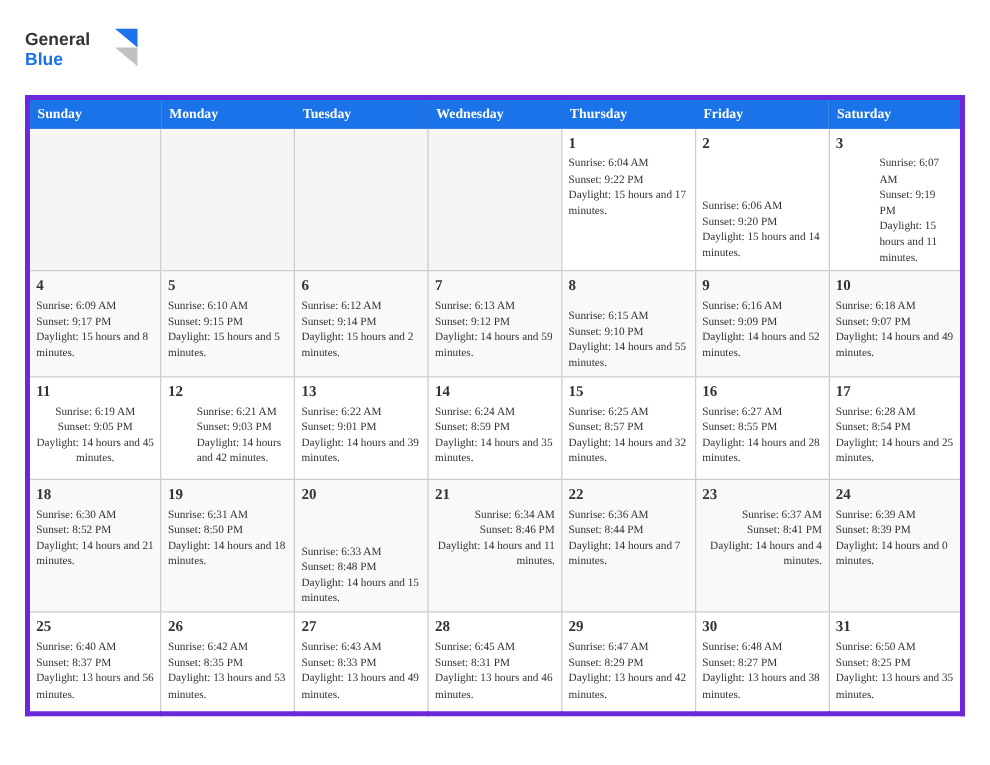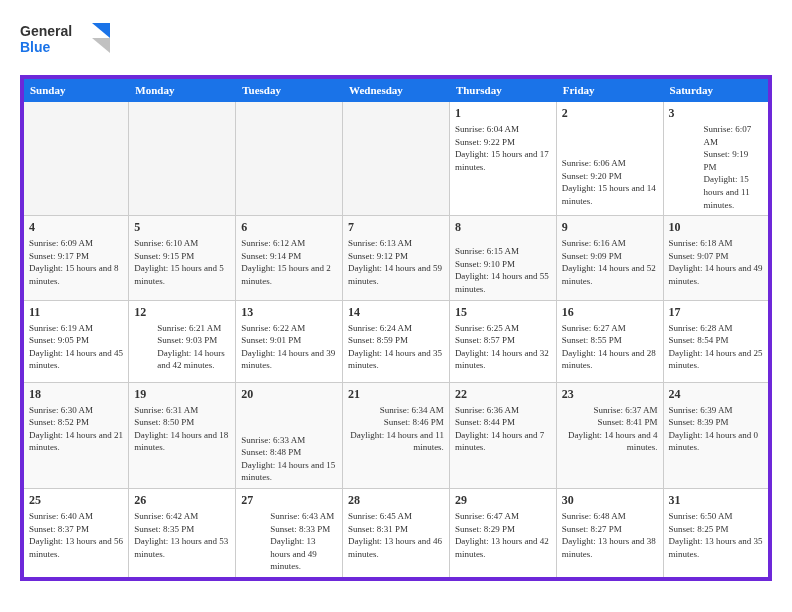--- a/index.html
+++ b/index.html
@@ -184,21 +184,21 @@
           <td>
             <span class="day-num">10</span>
             <div class="day-info" style="white-space: pre-line;">Sunrise: 6:18 AM
 Sunset: 9:07 PM
 Daylight: 14 hours and 49 minutes.</div>
           </td>
         </tr>
         <tr>
           <td>
             <span class="day-num">11</span>
-            <div class="day-info" style="white-space: pre-line;">Sunrise: 6:19 AM
+            <div class="day-info" style="white-space: pre-line; text-align: center;">Sunrise: 6:19 AM
 Sunset: 9:05 PM
 Daylight: 14 hours and 45 minutes.</div>
           </td>
           <td>
             <span class="day-num">12</span>
             <div class="day-info" style="white-space: pre-line; margin-left: 23px;">Sunrise: 6:21 AM
 Sunset: 9:03 PM
 Daylight: 14 hours and 42 minutes.</div>
           </td>
           <td>
@@ -284,21 +284,21 @@
 Daylight: 13 hours and 56 minutes.</div>
           </td>
           <td>
             <span class="day-num">26</span>
             <div class="day-info" style="white-space: pre-line;">Sunrise: 6:42 AM
 Sunset: 8:35 PM
 Daylight: 13 hours and 53 minutes.</div>
           </td>
           <td>
             <span class="day-num">27</span>
-            <div class="day-info" style="white-space: pre-line; margin-left: 29px;">Sunrise: 6:43 AM
+            <div class="day-info" style="white-space: pre-line;">Sunrise: 6:43 AM
 Sunset: 8:33 PM
 Daylight: 13 hours and 49 minutes.</div>
           </td>
           <td>
             <span class="day-num">28</span>
             <div class="day-info" style="white-space: pre-line;">Sunrise: 6:45 AM
 Sunset: 8:31 PM
 Daylight: 13 hours and 46 minutes.</div>
           </td>
           <td>

